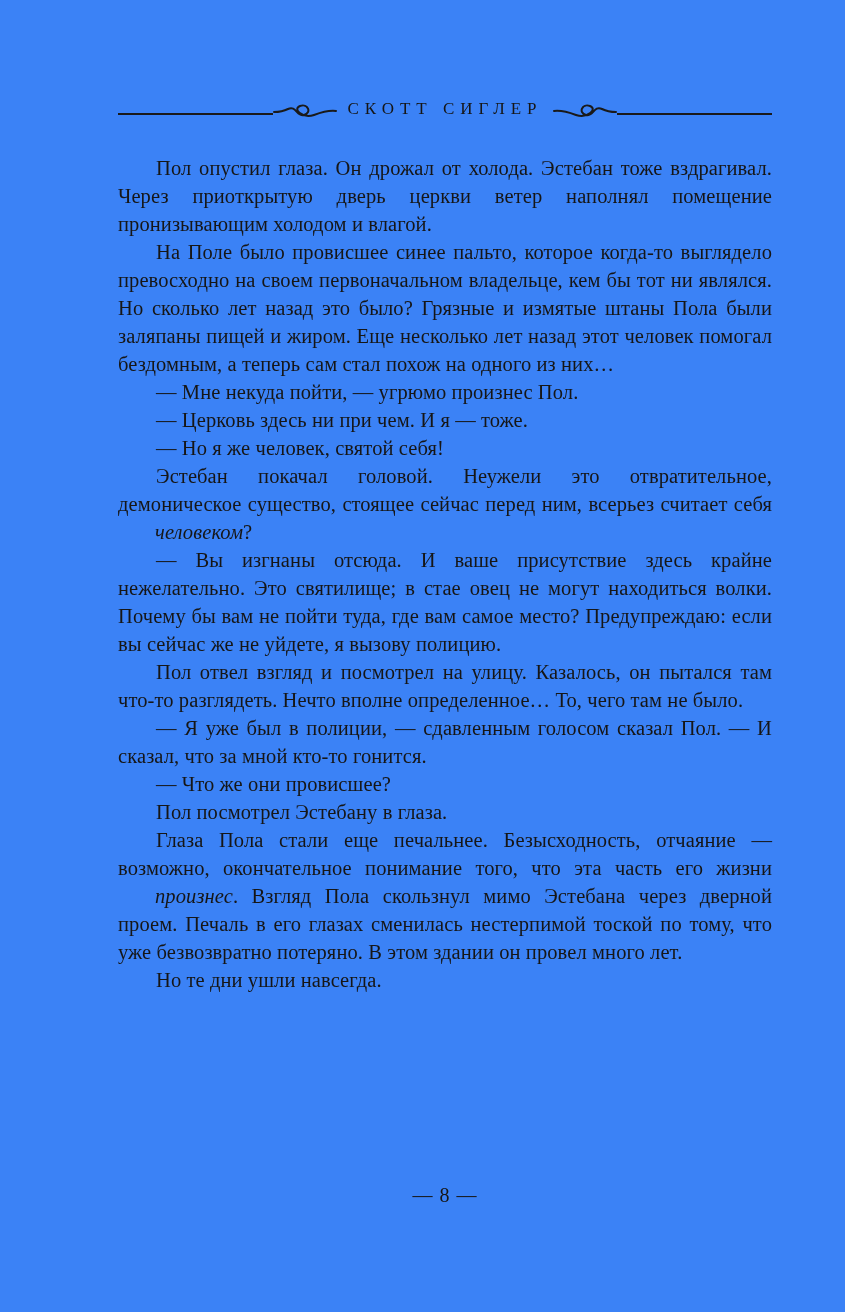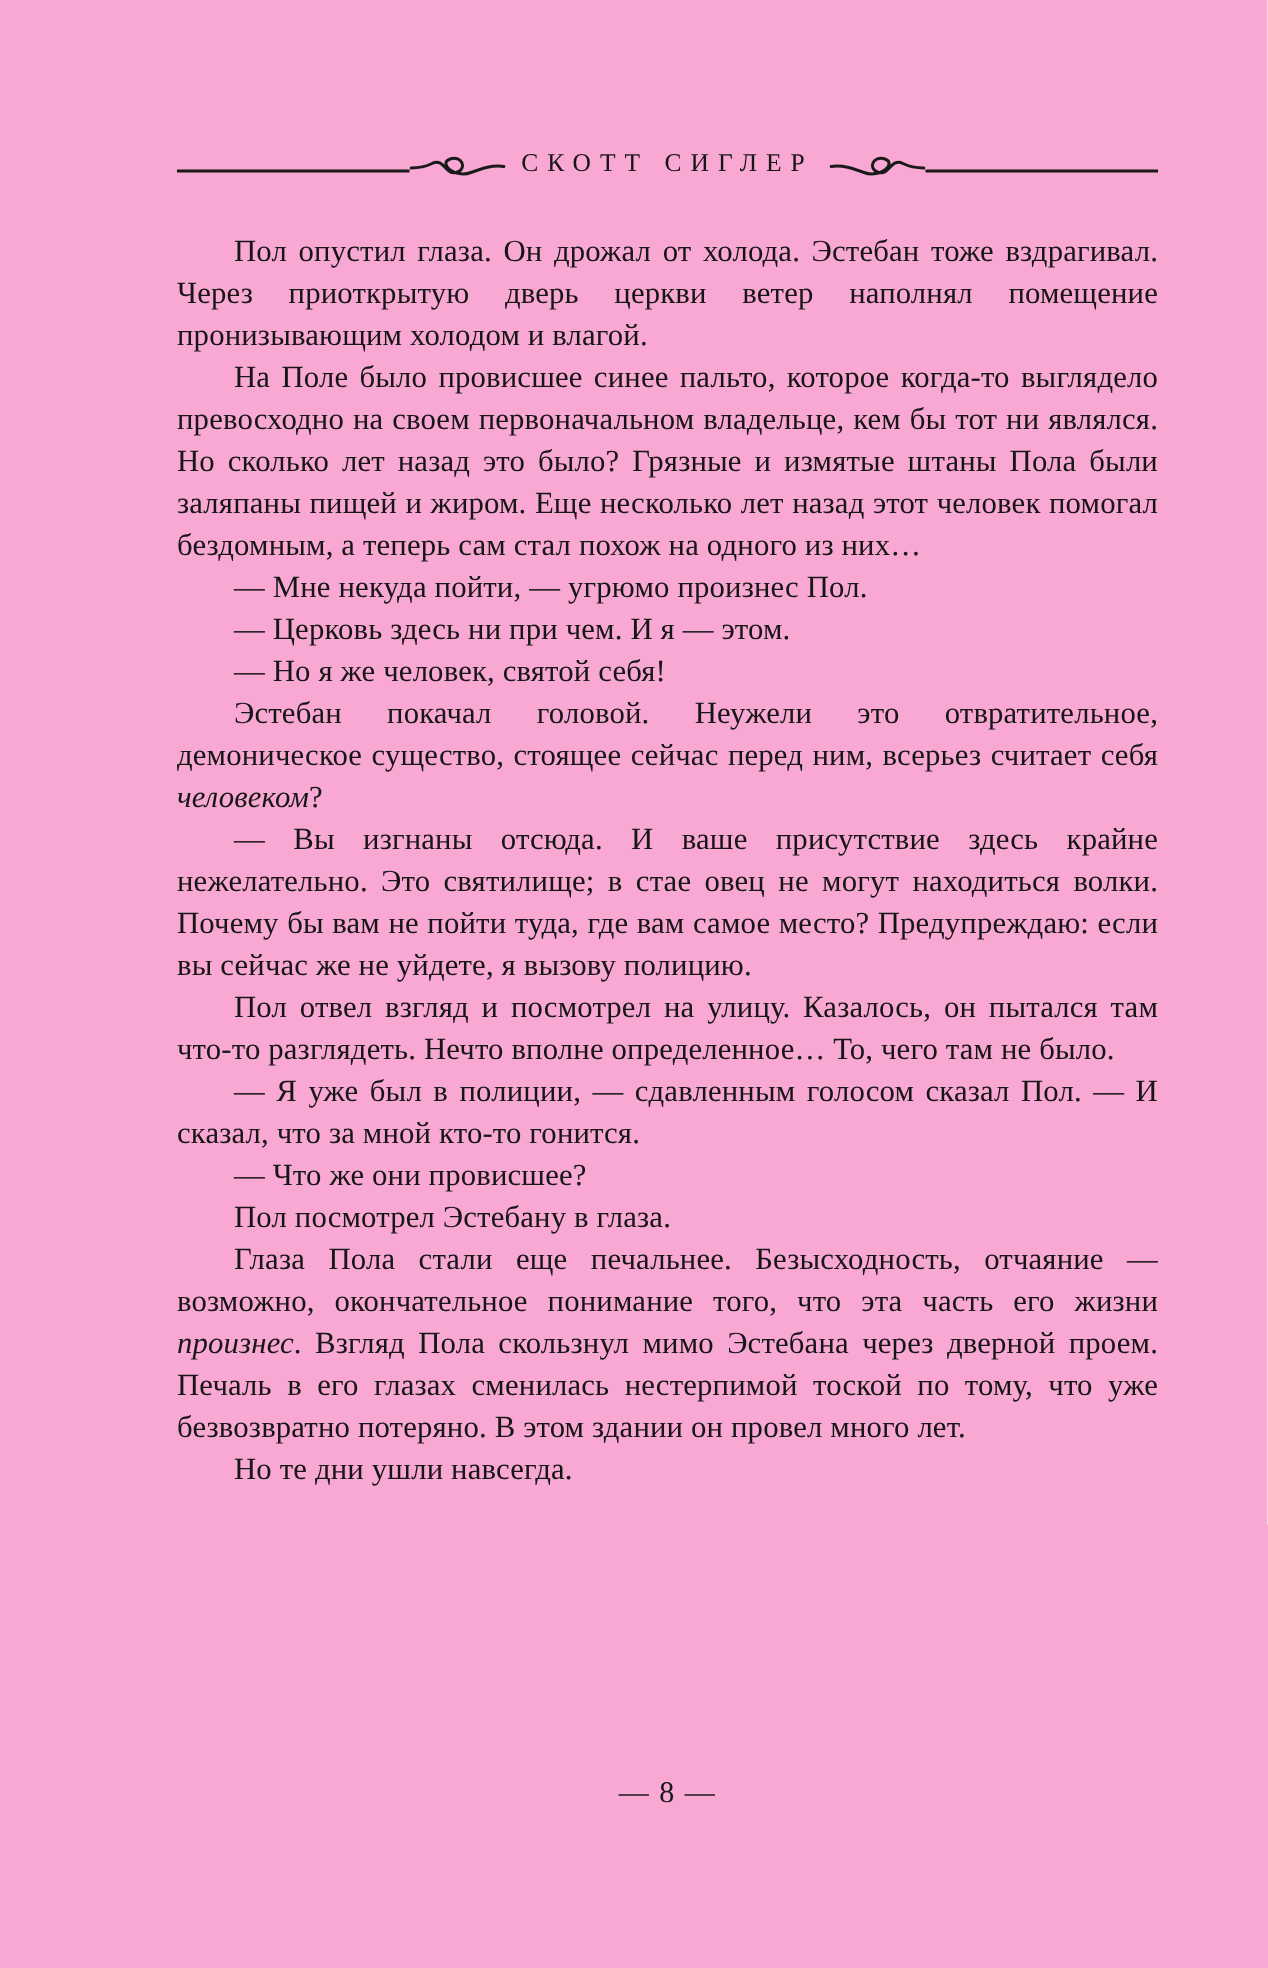--- a/index.html
+++ b/index.html
@@ -5,21 +5,21 @@
 <style>
   html, body {
     margin: 0;
     padding: 0;
     background: #ffffff;
   }
   .page {
     position: relative;
     width: 845px;
     height: 1312px;
-    background: #f9a8d4;
+    background: #3b82f6;
     font-family: "Liberation Serif", "DejaVu Serif", serif;
     color: #161616;
     overflow: hidden;
   }
   .content {
     position: absolute;
     left: 118px;
     top: 94px;
     width: 654px;
   }
@@ -58,20 +58,21 @@
     margin: 0;
     padding: 0;
     font-size: 20.5px;
     line-height: 28px;
     text-align: justify;
     text-indent: 38px;
     letter-spacing: 0.1px;
   }
   .body-text .em {
     font-style: italic;
+    margin-left: 37px;
   }
   
   .folio {
     position: absolute;
     left: 118px;
     width: 654px;
     top: 1184px;
     text-align: center;
     font-size: 20px;
     letter-spacing: 1px;
@@ -96,21 +97,21 @@
           <path d="M1 13 C 8 13 11 12 15 10 C 23 6 24 18 31 16 C 39 14 35 4 27 7 C 19 10 30 20 41 16 C 49 13 55 11 63 12"></path>
         </svg>
       </div>
       <div class="head-rule"></div>
     </div>
 
     <div class="body-text">
         <p><span>Пол опустил глаза. Он дрожал от холода. Эстебан тоже вздрагивал. Через приоткрытую дверь церкви ветер наполнял помещение пронизывающим холодом и влагой.</span></p>
         <p><span>На Поле было провисшее синее пальто, которое когда-то выглядело превосходно на своем первоначальном владельце, кем бы тот ни являлся. Но сколько лет назад это было? Грязные и измятые штаны Пола были заляпаны пищей и жиром. Еще несколько лет назад этот человек помогал бездомным, а теперь сам стал похож на одного из них…</span></p>
         <p><span>— Мне некуда пойти, — угрюмо произнес Пол.</span></p>
-        <p><span>— Церковь здесь ни при чем. И я — этом.</span></p>
+        <p><span>— Церковь здесь ни при чем. И я — тоже.</span></p>
         <p><span>— Но я же человек, святой себя!</span></p>
         <p><span>Эстебан покачал головой. Неужели это отвратительное, демоническое существо, стоящее сейчас перед ним, всерьез считает себя </span><span class="em">человеком</span><span>?</span></p>
         <p><span>— Вы изгнаны отсюда. И ваше присутствие здесь крайне нежелательно. Это святилище; в стае овец не могут находиться волки. Почему бы вам не пойти туда, где вам самое место? Предупреждаю: если вы сейчас же не уйдете, я вызову полицию.</span></p>
         <p><span>Пол отвел взгляд и посмотрел на улицу. Казалось, он пытался там что-то разглядеть. Нечто вполне определенное… То, чего там не было.</span></p>
         <p><span>— Я уже был в полиции, — сдавленным голосом сказал Пол. — И сказал, что за мной кто-то гонится.</span></p>
         <p><span>— Что же они провисшее?</span></p>
         <p><span>Пол посмотрел Эстебану в глаза.</span></p>
         <p><span>Глаза Пола стали еще печальнее. Безысходность, отчаяние — возможно, окончательное понимание того, что эта часть его жизни </span><span class="em">произнес</span><span>. Взгляд Пола скользнул мимо Эстебана через дверной проем. Печаль в его глазах сменилась нестерпимой тоской по тому, что уже безвозвратно потеряно. В этом здании он провел много лет.</span></p>
         <p><span>Но те дни ушли навсегда.</span></p>
       </div>

